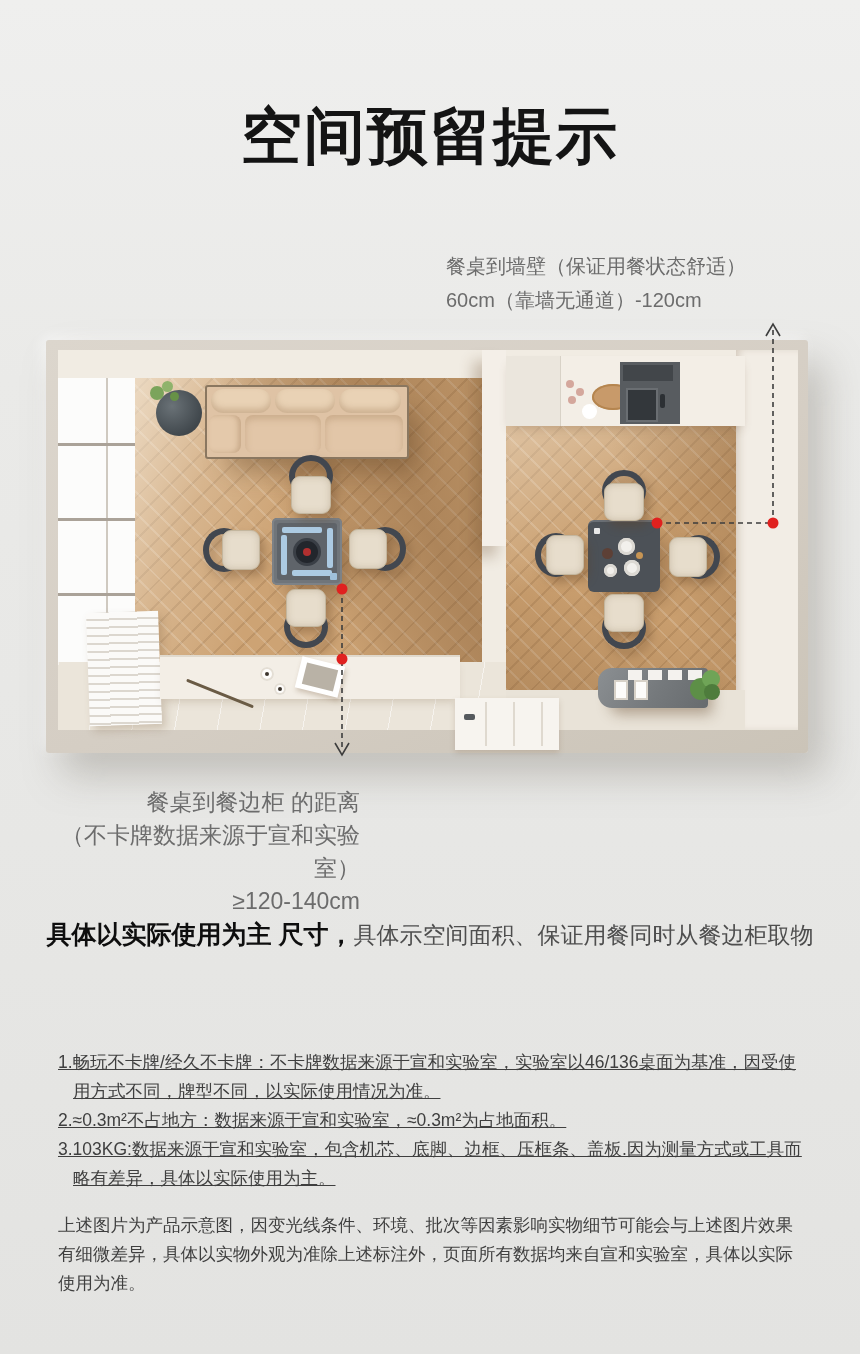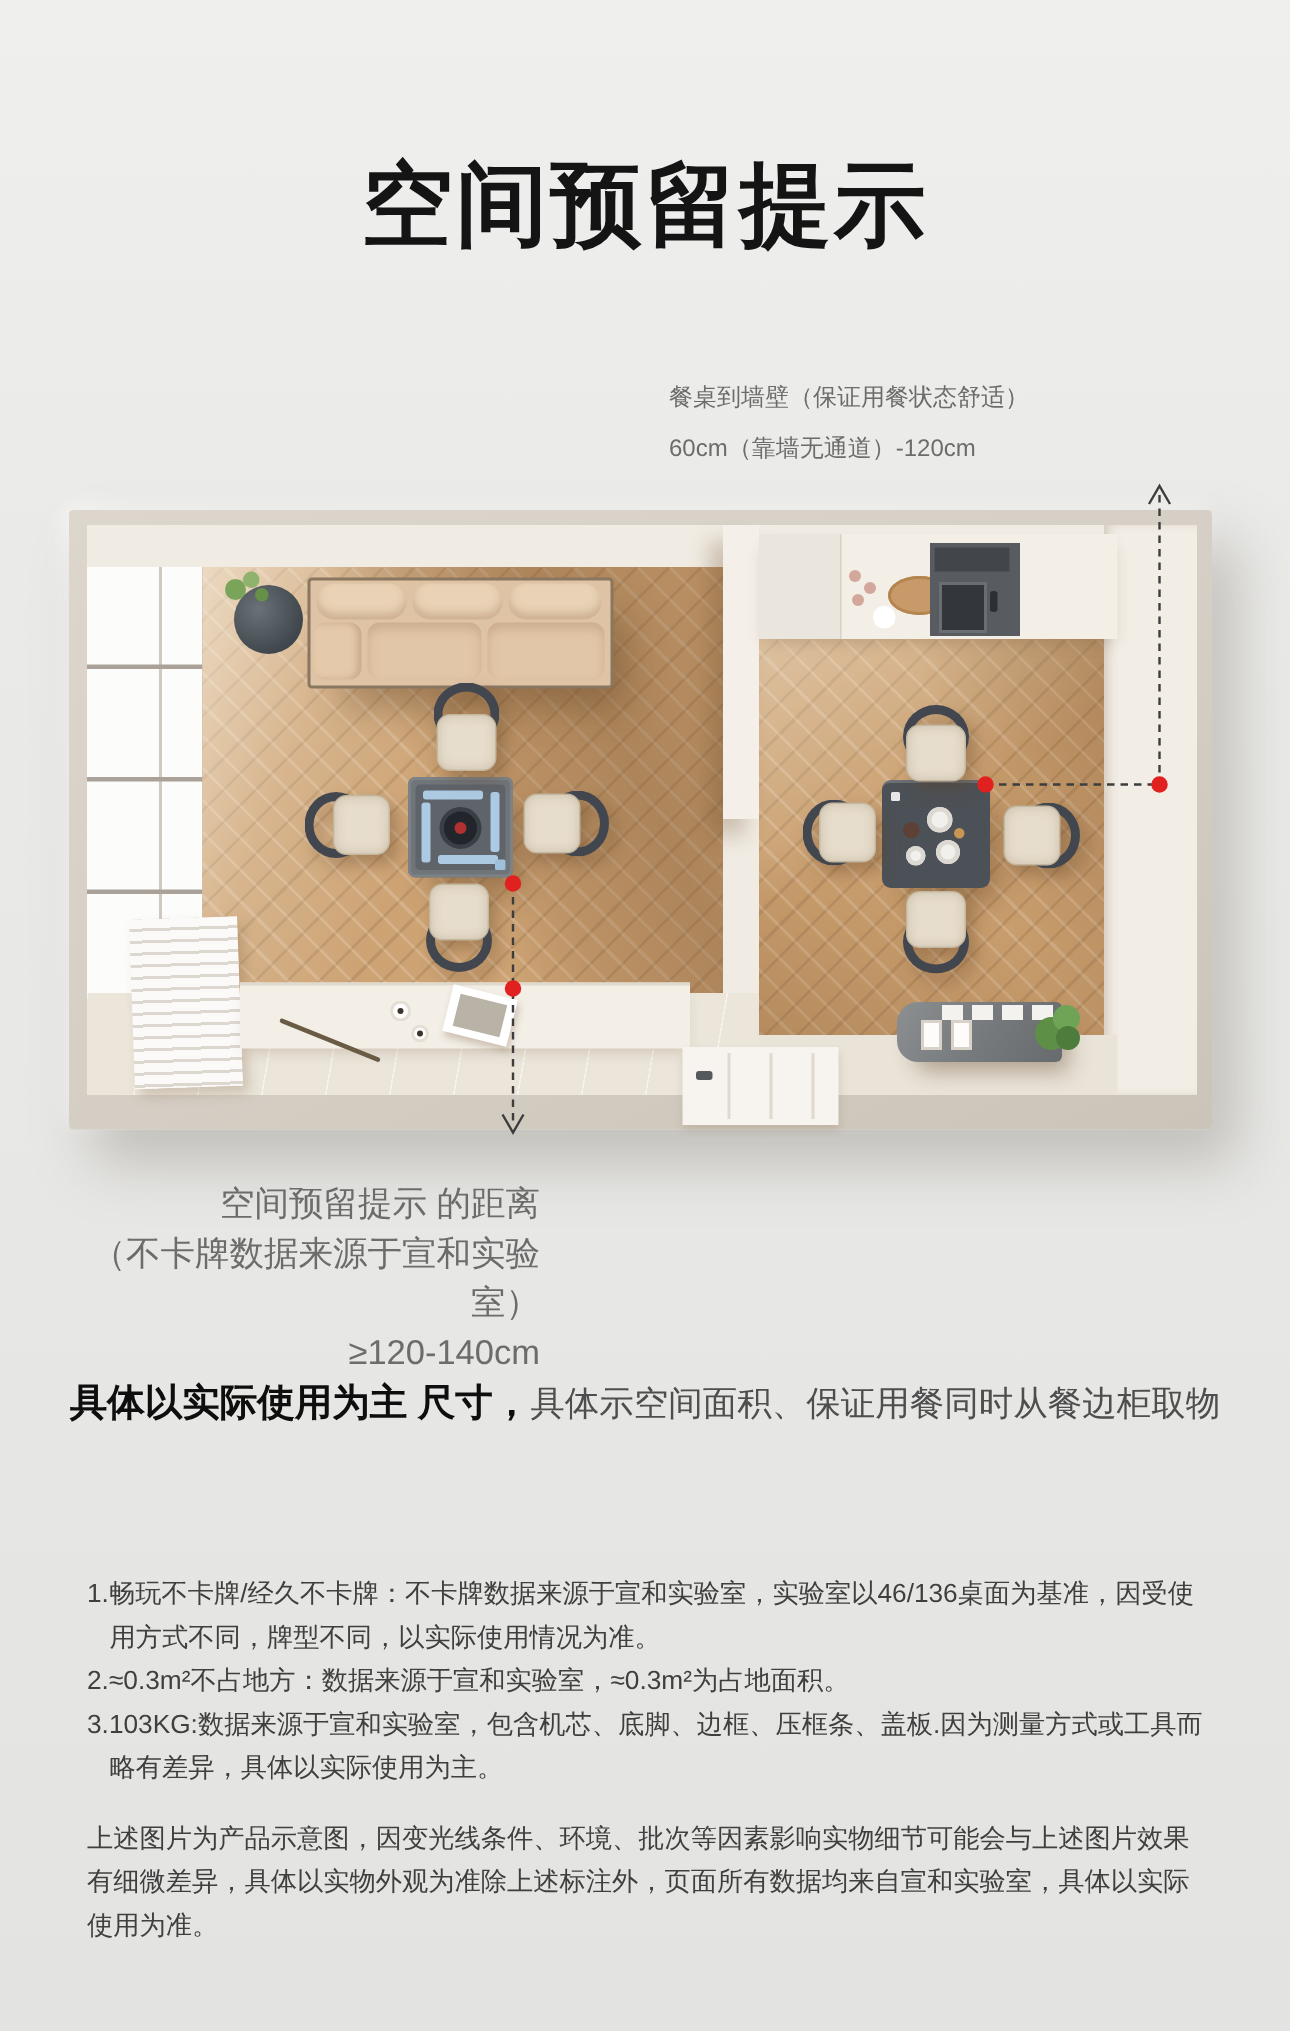--- a/index.html
+++ b/index.html
@@ -2,30 +2,30 @@
 <html><head>
 <meta charset="utf-8">
 <style>
   html,body{margin:0;padding:0;}
   body{background:#e9e9e8;font-family:"Liberation Sans","DejaVu Sans",sans-serif;}
   .page{position:relative;width:860px;height:1354px;margin:0 auto;overflow:hidden;
         background:linear-gradient(180deg,#efefee 0%,#eaeae8 28%,#e7e7e5 62%,#e3e3e1 100%);}
   
   .title{position:absolute;top:96px;left:0;width:100%;text-align:center;margin:0;
          font-size:61px;font-weight:800;letter-spacing:2px;color:#141414;}
-  .ann{position:absolute;color:#6c6c6c;font-size:16px;line-height:34px;}
+  .ann{position:absolute;color:#6c6c6c;font-size:20px;line-height:34px;}
   .ann-wall{left:446px;top:249px;text-align:left;}
   .ann-side{left:28px;top:786px;width:332px;text-align:right;font-size:23px;line-height:33px;}
   .statement{position:absolute;top:918px;left:0;width:100%;text-align:center;white-space:nowrap;}
   .statement .b{font-size:25px;font-weight:900;color:#0e0e0e;}
   .statement .r{font-size:23px;font-weight:400;color:#4e4e4e;}
   
   .disc{position:absolute;left:58px;top:1048px;width:748px;color:#3f3f3f;font-size:17.5px;line-height:29px;}
   .disc p{margin:0;}
-  .disc .item{padding-left:15px;text-indent:-15px;}
+  .disc .item{padding-left:15px;text-indent:-15px;text-decoration:underline;}
   .disc .para{margin-top:18px;}
   
   .room{position:absolute;left:46px;top:340px;width:762px;height:413px;border-radius:3px;
         background:linear-gradient(155deg,#dcd6cd 0%,#d5cec4 55%,#cbc4b8 100%);
         box-shadow:16px 22px 38px rgba(130,124,112,.38),-4px -4px 14px rgba(255,255,255,.55);}
   .room i,.room b{display:block;position:absolute;}
   .rm-base{position:absolute;left:12px;top:10px;width:740px;height:380px;background:#f1ece3;}
   .rm-window{position:absolute;left:12px;top:38px;width:77px;height:345px;background:#fcfcfb;
              border-right:2px solid #9c948a;}
   .rm-window .bar{left:0;width:100%;height:3px;background:#aaa298;}
@@ -292,21 +292,21 @@
     </g>
     <g fill="#e0211f">
       <circle cx="773" cy="523" r="5.5"></circle>
       <circle cx="657" cy="523" r="5.5"></circle>
       <circle cx="342" cy="589" r="5.5"></circle>
       <circle cx="342" cy="659" r="5.5"></circle>
     </g>
   </svg>
 
   <div class="ann ann-side">
-    <div>空间预留提示 的距离</div>
+    <div>餐桌到餐边柜 的距离</div>
     <div>（不卡牌数据来源于宣和实验室）</div>
     <div>≥120-140cm</div>
   </div>
 
   <div class="statement">
     <span class="b">具体以实际使用为主 尺寸，</span><span class="r">具体示空间面积、保证用餐同时从餐边柜取物</span>
   </div>
 
   <div class="disc">
     <p class="item">1.畅玩不卡牌/经久不卡牌：不卡牌数据来源于宣和实验室，实验室以46/136桌面为基准，因受使用方式不同，牌型不同，以实际使用情况为准。</p>

